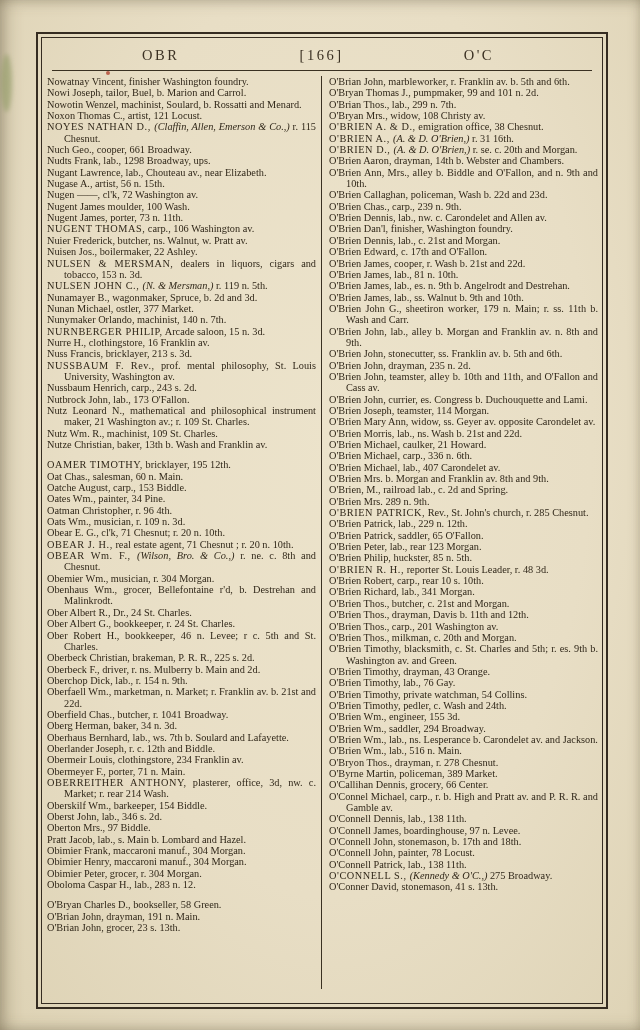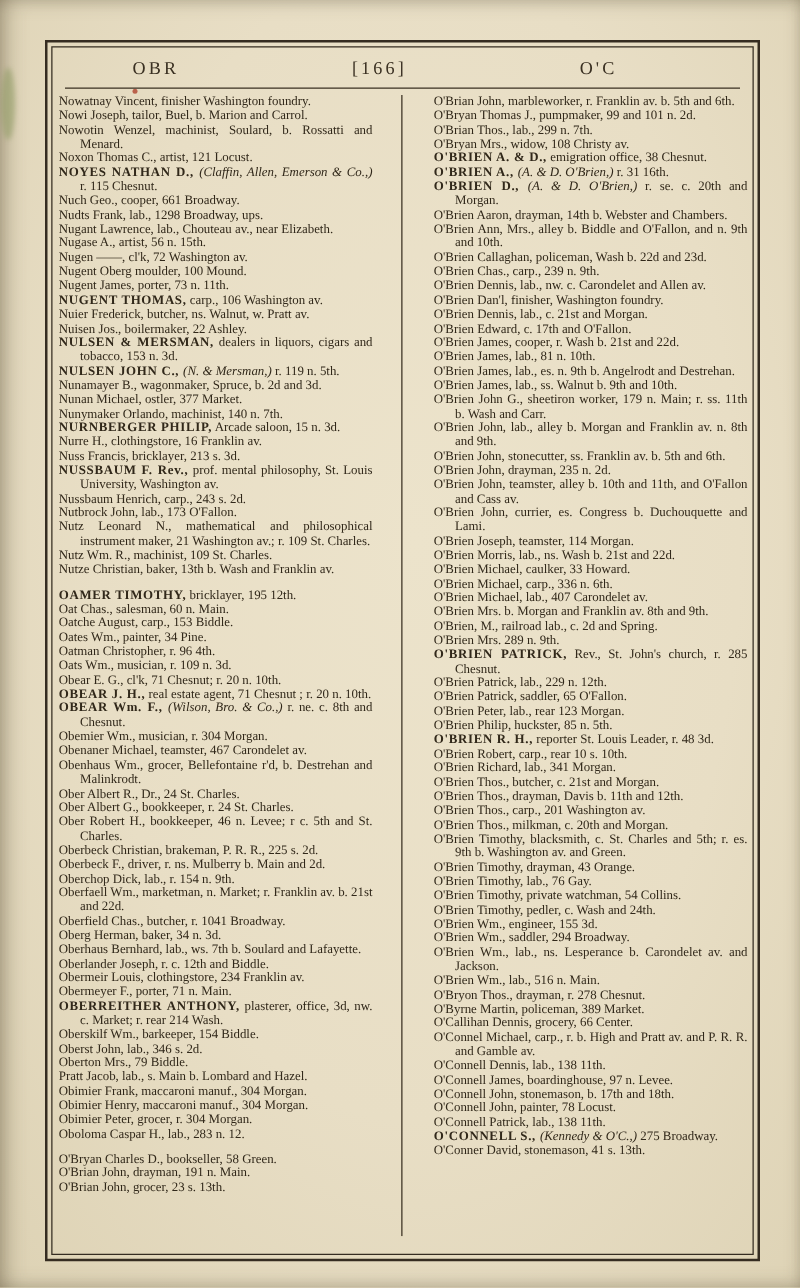--- a/index.html
+++ b/index.html
@@ -31,48 +31,48 @@
     position:absolute;inset:3px;border:1px solid #352c21;
     padding:0;
   }
   .header{
     display:flex;justify-content:space-between;align-items:baseline;
     padding:9px 0 2px 0;
     color:#3a3022;
     font-size:14.5px;letter-spacing:2.5px;
   }
   .header span{white-space:nowrap;}
-  .hdr-left{margin-left:64px;}
+  .hdr-left{margin-left:100px;}
   .hdr-right{margin-right:108px;}
   .header-rule{
     height:1px;background:#3a3122;margin:4px 10px 0 10px;
   }
   .columns{
     display:flex;align-items:stretch;
     height:calc(100% - 47px);
     overflow:hidden;
-    padding-top:5px;box-sizing:border-box;gap:18px;
+    padding-top:5px;box-sizing:border-box;
   }
   .col{
     flex:1 1 0;overflow:hidden;
     color:#31281a;
     font-size:10.3px;line-height:11.35px;
   }
   .col-left{padding:0 5px 0 5px;}
   .col-right{padding:0 4px 0 7px;}
   .col-divider{
     width:1px;background:#3a3122;margin:0;flex:0 0 1px;
   }
   .entry{
     margin:0;padding-left:17px;text-indent:-17px;
     text-align:justify;
   }
   .group + .group{margin-top:9px;}
   .seg-n{font-style:normal;font-weight:normal;}
-  .seg-b{font-weight:bold;letter-spacing:.55px;}
+  .seg-b{font-weight:normal;letter-spacing:.55px;}
   .seg-i{font-style:italic;font-weight:normal;}
 </style>
 </head>
 <body>
 
 <div class="paper">
   <div class="smudge"></div>
   <div class="speck"></div>
 
   <div class="frame-outer">
@@ -91,21 +91,21 @@
               <p class="entry"><span class="seg-n">Nowatnay Vincent, finisher Washington foundry.</span></p>
               <p class="entry"><span class="seg-n">Nowi Joseph, tailor, Buel, b. Marion and Carrol.</span></p>
               <p class="entry"><span class="seg-n">Nowotin Wenzel, machinist, Soulard, b. Rossatti and Menard.</span></p>
               <p class="entry"><span class="seg-n">Noxon Thomas C., artist, 121 Locust.</span></p>
               <p class="entry"><span class="seg-b">NOYES NATHAN D., </span><span class="seg-i">(Claffin, Allen, Emerson &amp; Co.,)</span><span class="seg-n"> r. 115 Chesnut.</span></p>
               <p class="entry"><span class="seg-n">Nuch Geo., cooper, 661 Broadway.</span></p>
               <p class="entry"><span class="seg-n">Nudts Frank, lab., 1298 Broadway, ups.</span></p>
               <p class="entry"><span class="seg-n">Nugant Lawrence, lab., Chouteau av., near Elizabeth.</span></p>
               <p class="entry"><span class="seg-n">Nugase A., artist, 56 n. 15th.</span></p>
               <p class="entry"><span class="seg-n">Nugen ——, cl'k, 72 Washington av.</span></p>
-              <p class="entry"><span class="seg-n">Nugent Oberg moulder, 100 Mound.</span></p>
+              <p class="entry"><span class="seg-n">Nugent James moulder, 100 Wash.</span></p>
               <p class="entry"><span class="seg-n">Nugent James, porter, 73 n. 11th.</span></p>
               <p class="entry"><span class="seg-b">NUGENT THOMAS,</span><span class="seg-n"> carp., 106 Washington av.</span></p>
               <p class="entry"><span class="seg-n">Nuier Frederick, butcher, ns. Walnut, w. Pratt av.</span></p>
               <p class="entry"><span class="seg-n">Nuisen Jos., boilermaker, 22 Ashley.</span></p>
               <p class="entry"><span class="seg-b">NULSEN &amp; MERSMAN,</span><span class="seg-n"> dealers in liquors, cigars and tobacco, 153 n. 3d.</span></p>
               <p class="entry"><span class="seg-b">NULSEN JOHN C., </span><span class="seg-i">(N. &amp; Mersman,)</span><span class="seg-n"> r. 119 n. 5th.</span></p>
               <p class="entry"><span class="seg-n">Nunamayer B., wagonmaker, Spruce, b. 2d and 3d.</span></p>
               <p class="entry"><span class="seg-n">Nunan Michael, ostler, 377 Market.</span></p>
               <p class="entry"><span class="seg-n">Nunymaker Orlando, machinist, 140 n. 7th.</span></p>
               <p class="entry"><span class="seg-b">NURNBERGER PHILIP,</span><span class="seg-n"> Arcade saloon, 15 n. 3d.</span></p>
@@ -122,39 +122,38 @@
               <p class="entry"><span class="seg-b">OAMER TIMOTHY,</span><span class="seg-n"> bricklayer, 195 12th.</span></p>
               <p class="entry"><span class="seg-n">Oat Chas., salesman, 60 n. Main.</span></p>
               <p class="entry"><span class="seg-n">Oatche August, carp., 153 Biddle.</span></p>
               <p class="entry"><span class="seg-n">Oates Wm., painter, 34 Pine.</span></p>
               <p class="entry"><span class="seg-n">Oatman Christopher, r. 96 4th.</span></p>
               <p class="entry"><span class="seg-n">Oats Wm., musician, r. 109 n. 3d.</span></p>
               <p class="entry"><span class="seg-n">Obear E. G., cl'k, 71 Chesnut; r. 20 n. 10th.</span></p>
               <p class="entry"><span class="seg-b">OBEAR J. H.,</span><span class="seg-n"> real estate agent, 71 Chesnut ; r. 20 n. 10th.</span></p>
               <p class="entry"><span class="seg-b">OBEAR Wm. F., </span><span class="seg-i">(Wilson, Bro. &amp; Co.,)</span><span class="seg-n"> r. ne. c. 8th and Chesnut.</span></p>
               <p class="entry"><span class="seg-n">Obemier Wm., musician, r. 304 Morgan.</span></p>
-              <p class="entry"><span class="seg-n">Obenaner Michael, teamster, 467 Carondelet av.</span></p>
               <p class="entry"><span class="seg-n">Obenhaus Wm., grocer, Bellefontaine r'd, b. Destrehan and Malinkrodt.</span></p>
               <p class="entry"><span class="seg-n">Ober Albert R., Dr., 24 St. Charles.</span></p>
               <p class="entry"><span class="seg-n">Ober Albert G., bookkeeper, r. 24 St. Charles.</span></p>
               <p class="entry"><span class="seg-n">Ober Robert H., bookkeeper, 46 n. Levee; r c. 5th and St. Charles.</span></p>
               <p class="entry"><span class="seg-n">Oberbeck Christian, brakeman, P. R. R., 225 s. 2d.</span></p>
               <p class="entry"><span class="seg-n">Oberbeck F., driver, r. ns. Mulberry b. Main and 2d.</span></p>
               <p class="entry"><span class="seg-n">Oberchop Dick, lab., r. 154 n. 9th.</span></p>
               <p class="entry"><span class="seg-n">Oberfaell Wm., marketman, n. Market; r. Franklin av. b. 21st and 22d.</span></p>
               <p class="entry"><span class="seg-n">Oberfield Chas., butcher, r. 1041 Broadway.</span></p>
               <p class="entry"><span class="seg-n">Oberg Herman, baker, 34 n. 3d.</span></p>
               <p class="entry"><span class="seg-n">Oberhaus Bernhard, lab., ws. 7th b. Soulard and Lafayette.</span></p>
               <p class="entry"><span class="seg-n">Oberlander Joseph, r. c. 12th and Biddle.</span></p>
               <p class="entry"><span class="seg-n">Obermeir Louis, clothingstore, 234 Franklin av.</span></p>
               <p class="entry"><span class="seg-n">Obermeyer F., porter, 71 n. Main.</span></p>
               <p class="entry"><span class="seg-b">OBERREITHER ANTHONY,</span><span class="seg-n"> plasterer, office, 3d, nw. c. Market; r. rear 214 Wash.</span></p>
               <p class="entry"><span class="seg-n">Oberskilf Wm., barkeeper, 154 Biddle.</span></p>
               <p class="entry"><span class="seg-n">Oberst John, lab., 346 s. 2d.</span></p>
-              <p class="entry"><span class="seg-n">Oberton Mrs., 79 Biddle.</span></p>
+              <p class="entry"><span class="seg-n">Oberton Mrs., 97 Biddle.</span></p>
               <p class="entry"><span class="seg-n">Pratt Jacob, lab., s. Main b. Lombard and Hazel.</span></p>
               <p class="entry"><span class="seg-n">Obimier Frank, maccaroni manuf., 304 Morgan.</span></p>
               <p class="entry"><span class="seg-n">Obimier Henry, maccaroni manuf., 304 Morgan.</span></p>
               <p class="entry"><span class="seg-n">Obimier Peter, grocer, r. 304 Morgan.</span></p>
               <p class="entry"><span class="seg-n">Oboloma Caspar H., lab., 283 n. 12.</span></p>
             </div>
             <div class="group">
               <p class="entry"><span class="seg-n">O'Bryan Charles D., bookseller, 58 Green.</span></p>
               <p class="entry"><span class="seg-n">O'Brian John, drayman, 191 n. Main.</span></p>
               <p class="entry"><span class="seg-n">O'Brian John, grocer, 23 s. 13th.</span></p>
@@ -182,22 +181,23 @@
               <p class="entry"><span class="seg-n">O'Brien James, lab., 81 n. 10th.</span></p>
               <p class="entry"><span class="seg-n">O'Brien James, lab., es. n. 9th b. Angelrodt and Destrehan.</span></p>
               <p class="entry"><span class="seg-n">O'Brien James, lab., ss. Walnut b. 9th and 10th.</span></p>
               <p class="entry"><span class="seg-n">O'Brien John G., sheetiron worker, 179 n. Main; r. ss. 11th b. Wash and Carr.</span></p>
               <p class="entry"><span class="seg-n">O'Brien John, lab., alley b. Morgan and Franklin av. n. 8th and 9th.</span></p>
               <p class="entry"><span class="seg-n">O'Brien John, stonecutter, ss. Franklin av. b. 5th and 6th.</span></p>
               <p class="entry"><span class="seg-n">O'Brien John, drayman, 235 n. 2d.</span></p>
               <p class="entry"><span class="seg-n">O'Brien John, teamster, alley b. 10th and 11th, and O'Fallon and Cass av.</span></p>
               <p class="entry"><span class="seg-n">O'Brien John, currier, es. Congress b. Duchouquette and Lami.</span></p>
               <p class="entry"><span class="seg-n">O'Brien Joseph, teamster, 114 Morgan.</span></p>
+              <p class="entry"><span class="seg-n">O'Brien Mary Ann, widow, ss. Geyer av. opposite Carondelet av.</span></p>
               <p class="entry"><span class="seg-n">O'Brien Morris, lab., ns. Wash b. 21st and 22d.</span></p>
-              <p class="entry"><span class="seg-n">O'Brien Michael, caulker, 33 Howard.</span></p>
+              <p class="entry"><span class="seg-n">O'Brien Michael, caulker, 21 Howard.</span></p>
               <p class="entry"><span class="seg-n">O'Brien Michael, carp., 336 n. 6th.</span></p>
               <p class="entry"><span class="seg-n">O'Brien Michael, lab., 407 Carondelet av.</span></p>
               <p class="entry"><span class="seg-n">O'Brien Mrs. b. Morgan and Franklin av. 8th and 9th.</span></p>
               <p class="entry"><span class="seg-n">O'Brien, M., railroad lab., c. 2d and Spring.</span></p>
               <p class="entry"><span class="seg-n">O'Brien Mrs. 289 n. 9th.</span></p>
               <p class="entry"><span class="seg-b">O'BRIEN PATRICK,</span><span class="seg-n"> Rev., St. John's church, r. 285 Chesnut.</span></p>
               <p class="entry"><span class="seg-n">O'Brien Patrick, lab., 229 n. 12th.</span></p>
               <p class="entry"><span class="seg-n">O'Brien Patrick, saddler, 65 O'Fallon.</span></p>
               <p class="entry"><span class="seg-n">O'Brien Peter, lab., rear 123 Morgan.</span></p>
               <p class="entry"><span class="seg-n">O'Brien Philip, huckster, 85 n. 5th.</span></p>

